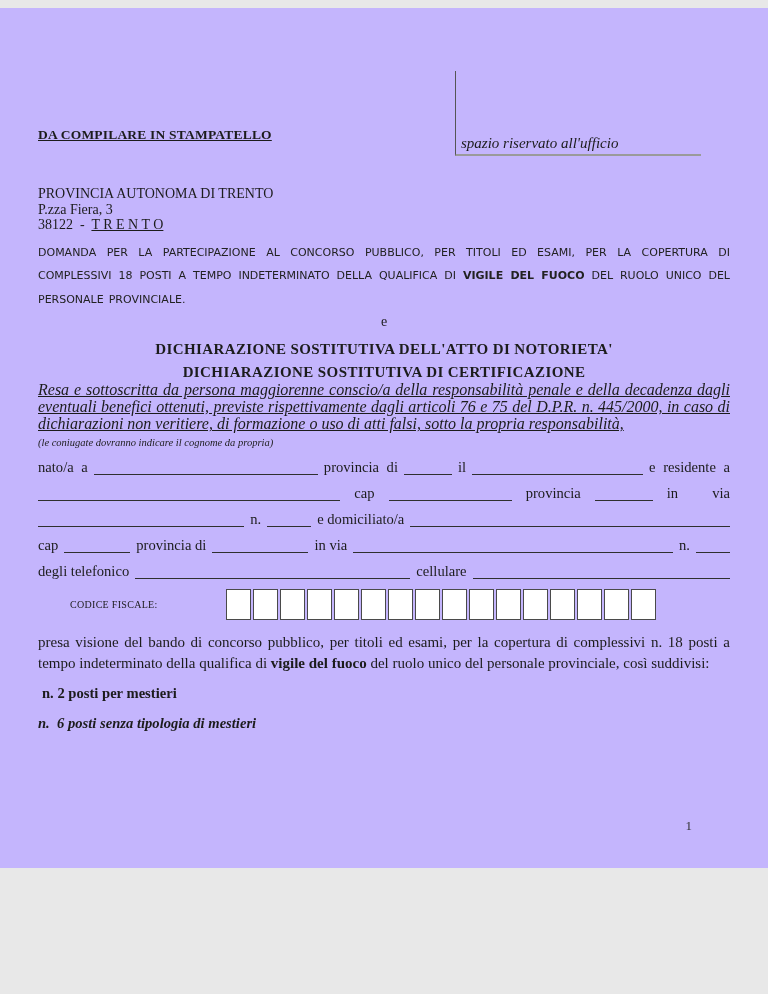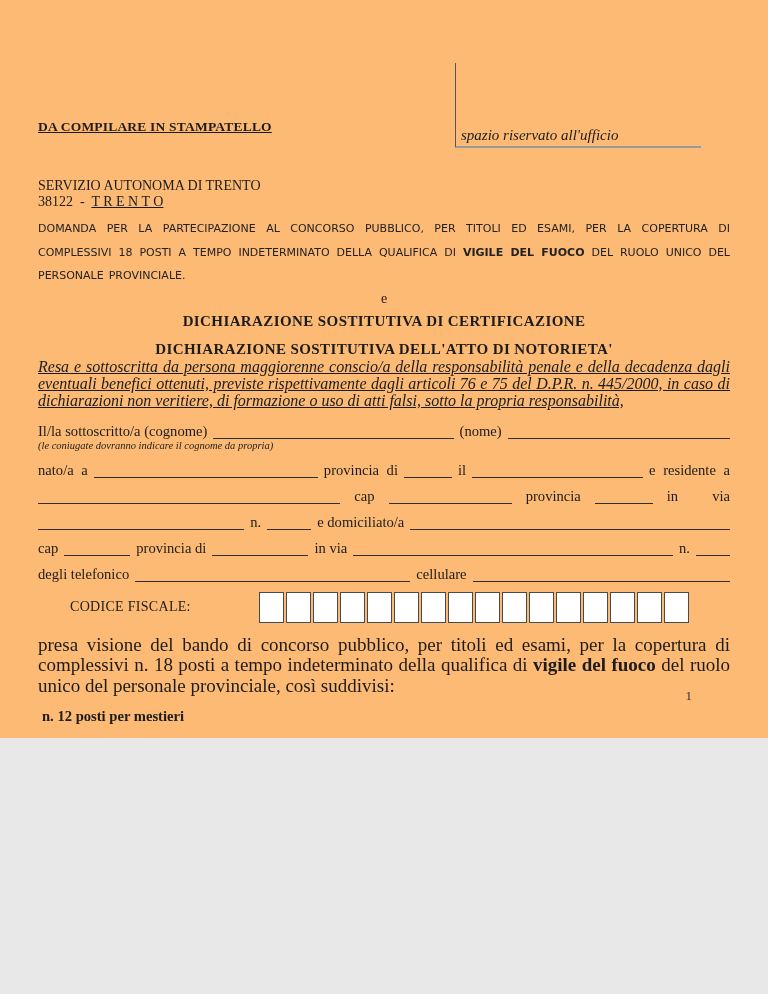--- a/index.html
+++ b/index.html
@@ -1,18 +1,18 @@
 <!DOCTYPE html>
 <html><head>
 <meta charset="utf-8">
 <style>
   html,body { margin:0; padding:0; background:#e8e8e8; }
   .page {
-    position:relative; width:768px; height:738px; margin:0 auto;
-    background:#fdba74; color:#1c1c1c; overflow:hidden;
+    position:relative; width:768px; height:860px; margin:8px auto;
+    background:#c4b5fd; color:#1c1c1c; overflow:hidden;
     font-family:"Liberation Serif", serif;
   }
   
   .instruction {
     position:absolute; left:38px; top:119px;
     font-weight:bold; font-size:13.5px; text-decoration:underline; letter-spacing:0.2px;
   }
   .office-box {
     position:absolute; left:455px; top:63px; width:245px; height:83px;
     border-left:1px solid #555; border-bottom:2px solid #9a9a9a;
@@ -42,64 +42,59 @@
   .r1a{flex:1.08;} .r1b{flex:1;}
   .row2 .lbl { word-spacing:4px; }
   .r2a{flex:1.9;} .r2b{width:48px;} .r2c{flex:1.45;}
   .row3 { gap:14px; } .row3 .via { margin-left:20px; }
   .r3a{flex:2.7;} .r3b{flex:1.1;} .r3c{width:58px;}
   .r4a{flex:2.0;} .r4b{width:44px;} .r4c{flex:3.1;}
   .r5a{width:66px;} .r5b{width:96px;} .r5c{flex:1;} .r5d{width:34px;}
   .r6a{flex:1.55;} .r6b{flex:1.45;}
   
   .cf-row { display:flex; align-items:center; margin-top:6px; }
-  .cf-label { margin-left:32px; font-size:14px; letter-spacing:0.3px; }
+  .cf-label { margin-left:32px; font-size:10px; letter-spacing:0.3px; }
   .cf-grid { display:flex; gap:2px; margin-left:68px; }
   .cf-cell { width:25px; height:31px; border:1px solid #4a4a4a; background:#fff; box-sizing:border-box; }
   
-  .body-par { margin:12px 0 0 0; font-size:19px; line-height:20.5px; text-align:justify; }
+  .body-par { margin:12px 0 0 0; font-size:15px; line-height:20.5px; text-align:justify; }
   .posti { font-weight:bold; font-size:14.6px; white-space:pre-wrap; }
   .p1 { margin-top:12px; margin-left:4px; } .p2 { margin-top:13px;font-style:italic; }
   .page-number { position:absolute; right:76px; bottom:34px; font-size:13px; color:#333; }
   b { font-weight:bold; }
 </style>
 </head>
 <body>
 
 <div class="page">
 
   <div class="instruction">DA COMPILARE IN STAMPATELLO</div>
 
   <div class="office-box">
     <span>spazio riservato all'ufficio</span>
   </div>
 
   <div class="content">
 
     <div class="recipient">
-      <div>SERVIZIO AUTONOMA DI TRENTO</div>
+      <div>PROVINCIA AUTONOMA DI TRENTO</div>
+      <div>P.zza Fiera, 3</div>
       <div style="white-space:pre;"><span>38122  -  </span><span class="city">T R E N T O</span></div>
     </div>
 
     <p class="title"><span>DOMANDA PER LA PARTECIPAZIONE AL CONCORSO PUBBLICO, PER TITOLI ED ESAMI, PER LA COPERTURA DI COMPLESSIVI 18 POSTI A TEMPO INDETERMINATO DELLA QUALIFICA DI </span><b>VIGILE DEL FUOCO</b><span> DEL RUOLO UNICO DEL PERSONALE PROVINCIALE.</span></p>
 
     <div class="connector">e</div>
+    <div class="heading h2">DICHIARAZIONE SOSTITUTIVA DELL'ATTO DI NOTORIETA'</div>
     <div class="heading h1">DICHIARAZIONE SOSTITUTIVA DI CERTIFICAZIONE</div>
-    <div class="heading h2">DICHIARAZIONE SOSTITUTIVA DELL'ATTO DI NOTORIETA'</div>
 
     <p class="warning">Resa e sottoscritta da persona maggiorenne conscio/a della responsabilità penale e della decadenza dagli eventuali benefici ottenuti, previste rispettivamente dagli articoli 76 e 75 del D.P.R. n. 445/2000, in caso di dichiarazioni non veritiere, di formazione o uso di atti falsi, sotto la propria responsabilità,</p>
 
     <div class="form-section">
 
-      <div class="frow">
-        <span class="lbl">Il/la sottoscritto/a (cognome)</span>
-        <span class="blank r1a"></span>
-        <span class="lbl">(nome)</span>
-        <span class="blank r1b"></span>
-      </div>
       <div class="note">(le coniugate dovranno indicare il cognome da propria)</div>
 
       <div class="frow row2">
         <span class="lbl">nato/a  a</span>
         <span class="blank r2a"></span>
         <span class="lbl">provincia  di</span>
         <span class="blank r2b"></span>
         <span class="lbl">il</span>
         <span class="blank r2c"></span>
         <span class="lbl">e  residente  a</span>
@@ -160,20 +155,20 @@
             <span class="cf-cell"></span>
             <span class="cf-cell"></span>
             <span class="cf-cell"></span>
           </span>
       </div>
 
     </div>
 
     <p class="body-par"><span>presa visione del bando di concorso pubblico, per titoli ed esami, per la copertura di complessivi n. 18 posti a tempo indeterminato della qualifica di </span><b>vigile del fuoco</b><span> del ruolo unico del personale provinciale, così suddivisi:</span></p>
 
-    <div class="posti p1">n. 12 posti per mestieri</div>
+    <div class="posti p1">n. 2 posti per mestieri</div>
     <div class="posti p2">n.  6 posti senza tipologia di mestieri</div>
 
   </div>
 
   <div class="page-number">1</div>
 
 </div>
 
 </body></html>

